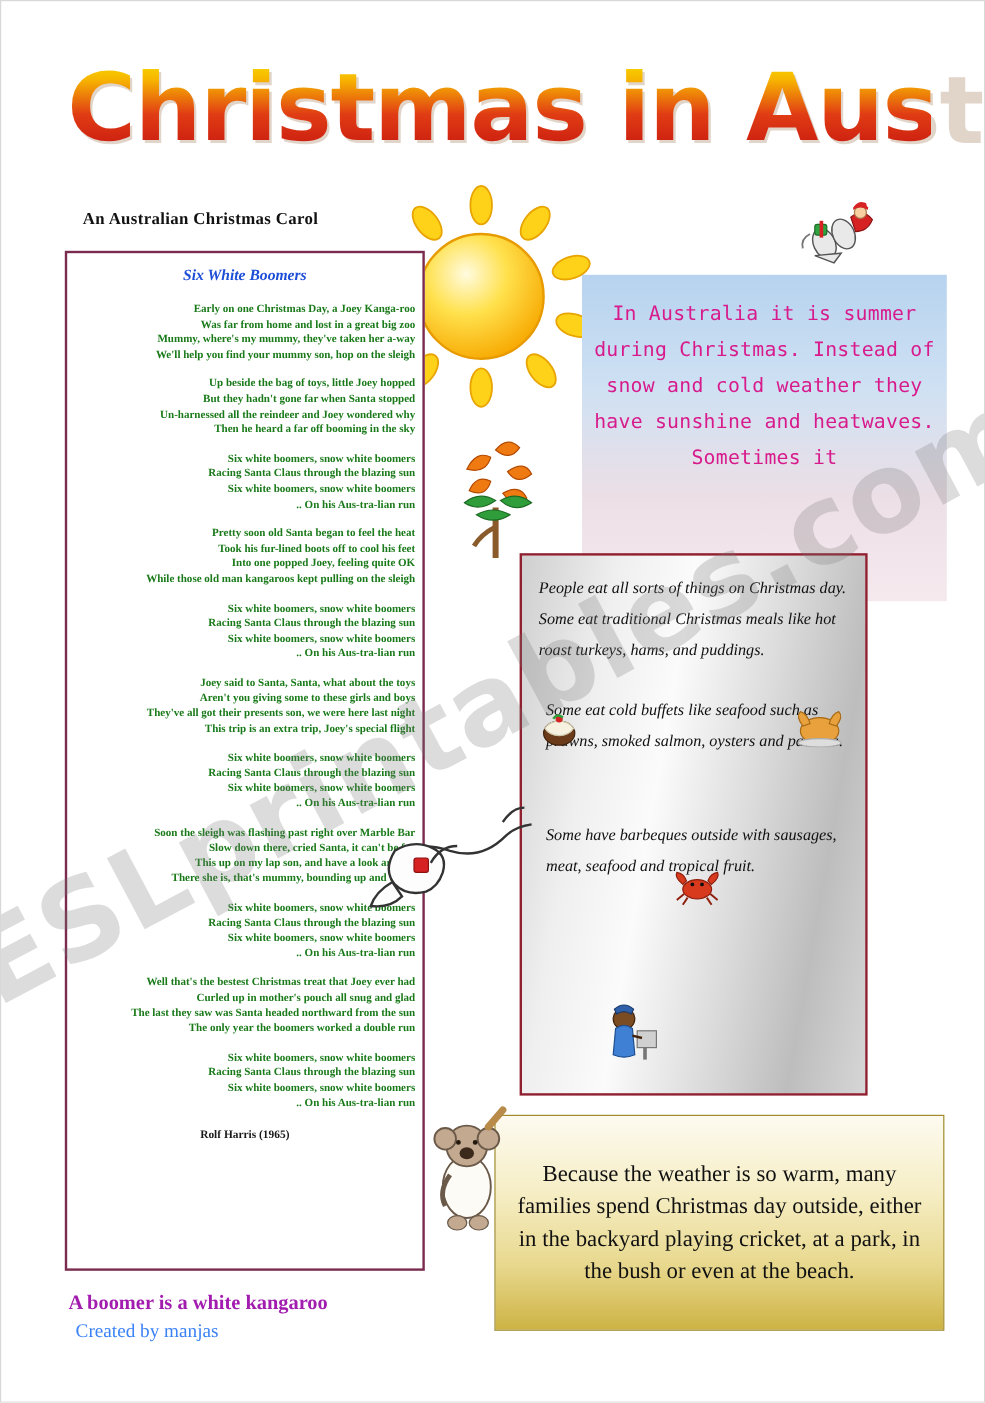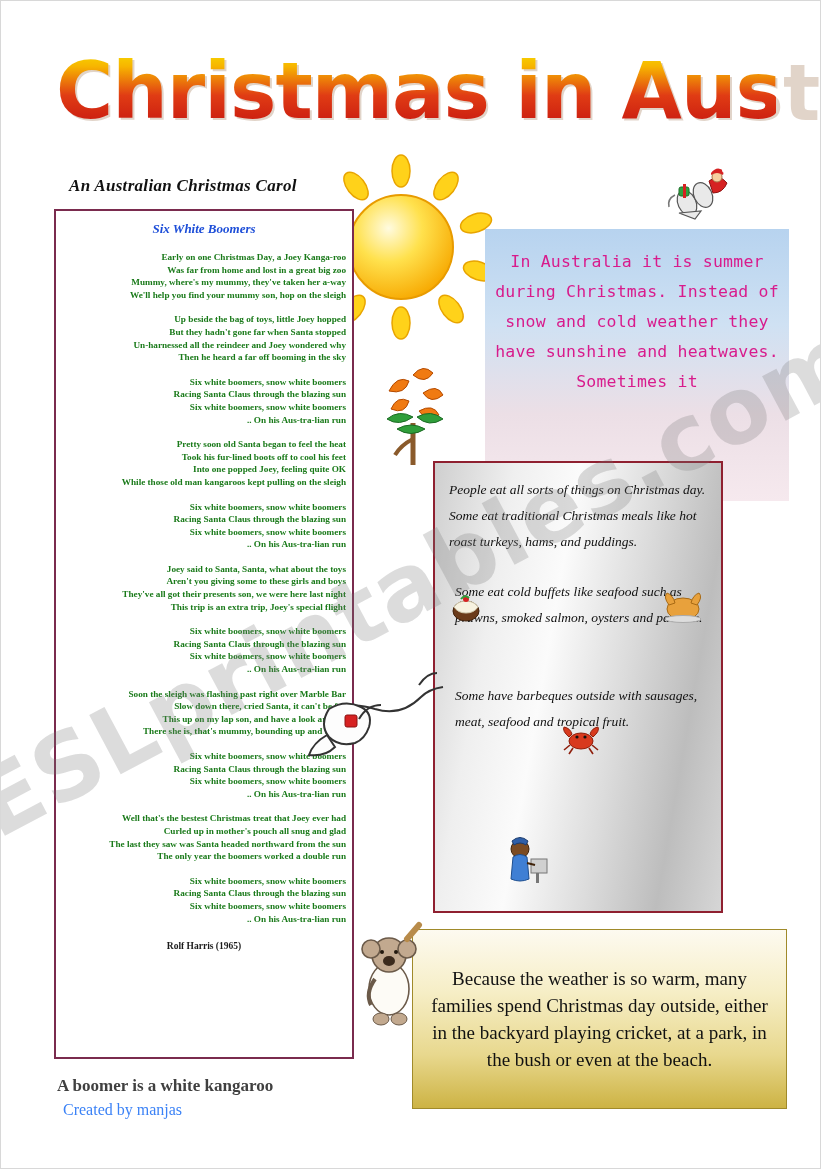--- a/index.html
+++ b/index.html
@@ -59,23 +59,22 @@
     color: rgba(120,60,10,0.22);
     white-space: nowrap;
     z-index: 0;
   }
 
   .subtitle {
     position: absolute;
     left: 68px;
     top: 175px;
     font-family: "Liberation Serif", serif;
-    font-style: italic;
-    font-weight: bold;
-    font-size: 17px;
+    font-weight: bold;
+    font-size: 14px;
     color: #111;
     letter-spacing: 0.3px;
   }
 
   
   .sun-wrap {
     position: absolute;
     left: 300px;
     top: 150px;
     width: 200px;
@@ -125,21 +124,21 @@
     margin-top: 16px;
   }
 
   .boomer-note {
     position: absolute;
     left: 56px;
     top: 1075px;
     font-family: "Liberation Serif", serif;
     font-weight: bold;
     font-size: 17px;
-    color: #404040;
+    color: #a21caf;
   }
   .created-by {
     position: absolute;
     left: 62px;
     top: 1100px;
     font-family: "Liberation Serif", serif;
     font-size: 16px;
     color: #3b82f6;
   }
 

